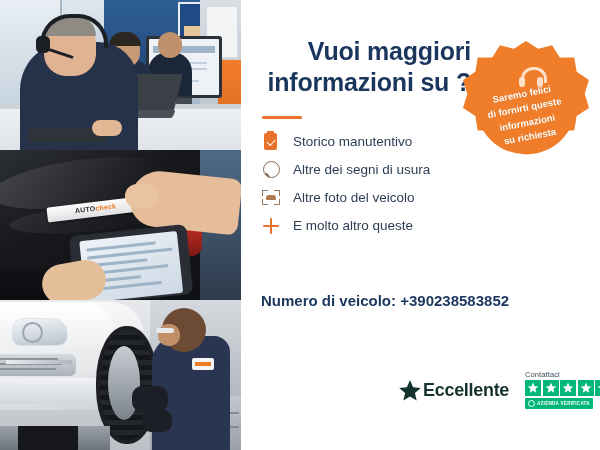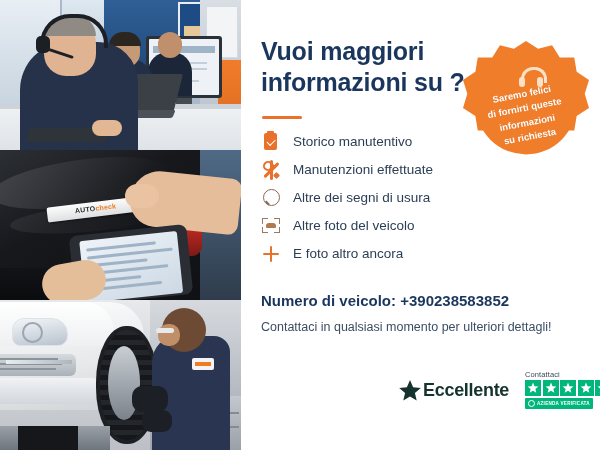--- a/index.html
+++ b/index.html
@@ -95,21 +95,21 @@
   .p3 .glove2{position:absolute;left:142px;top:110px;width:30px;height:22px;background:#1c2026;border-radius:9px;}
   .p3 .lift{position:absolute;left:0;top:126px;width:110px;height:24px;background:linear-gradient(180deg,#9aa0a7,#6f757c);}
   .p3 .liftdark{position:absolute;left:18px;top:126px;width:60px;height:24px;background:#15171a;}
   .p3 .bench{position:absolute;left:196px;top:96px;width:45px;height:54px;background:linear-gradient(180deg,#c3c8ce,#9aa0a7);}
   .p3 .benchln{position:absolute;left:198px;width:41px;height:2px;background:#858b92;}
 
   
   .panel{position:absolute;left:241px;top:0;width:359px;height:450px;background:#ffffff;}
 
   .heading{position:absolute;left:20px;top:36px;width:210px;
-    font-size:25px;font-weight:700;line-height:1.25;color:#1b365d;letter-spacing:-.2px;}
+    font-size:25px;font-weight:700;line-height:1.25;color:#1b365d;letter-spacing:-.2px;text-align:right;}
 
   .divider{position:absolute;left:21px;top:116px;width:40px;height:3px;
     background:#e8722c;border-radius:2px;}
 
   
   .badge{position:absolute;left:222px;top:41px;width:126px;height:126px;}
   .badge .burst{position:absolute;inset:0;background:#f07d29;
     clip-path:polygon(
       50% 0%, 59.6% 6.1%, 70.7% 3.4%, 76.8% 13.0%, 88.3% 13.0%, 90.2% 24.4%,
       100% 30.9%, 96.6% 41.9%, 100% 53.1%, 90.2% 59.6%, 88.3% 71.0%,
@@ -327,31 +327,20 @@
     <div class="flist">
 
       <div class="frow">
         <div class="ico">
           <div class="ic-clip-tab"></div>
             <div class="ic-clip"></div>
         </div>
         <div class="lbl">Storico manutentivo</div>
       </div>
 
-      <div class="frow">
-        <div class="ico">
-          <div class="ic-tools">
-              <i></i>
-              <i></i>
-              <b></b>
-              <u></u>
-            </div>
-        </div>
-        <div class="lbl">Manutenzioni effettuate</div>
-      </div>
 
       <div class="frow">
         <div class="ico">
           <div class="ic-mag"></div>
         </div>
         <div class="lbl">Altre dei segni di usura</div>
       </div>
 
       <div class="frow">
         <div class="ico">
@@ -366,32 +355,31 @@
         <div class="lbl">Altre foto del veicolo</div>
       </div>
 
       <div class="frow">
         <div class="ico">
           <div class="ic-plus">
               <i></i>
               <i></i>
             </div>
         </div>
-        <div class="lbl">E foto altro ancora</div>
+        <div class="lbl">E molto altro queste</div>
       </div>
 
     </div>
 
     <div class="phoneline">
       <span>Numero di veicolo:</span>
       <span class="num">+390238583852</span>
     </div>
 
     <div class="contact">
-      <div>Contattaci in qualsiasi momento per ulteriori dettagli!</div>
     </div>
 
     <div class="tp">
       <div class="star-logo">
         <svg width="22" height="21" viewBox="0 0 22 21">
           <polygon points="11,0 14.1,7.2 21.8,7.9 15.9,13 17.7,20.6 11,16.5 4.3,20.6 6.1,13 0.2,7.9 7.9,7.2" fill="#15332e"></polygon>
         </svg>
       </div>
       <div class="tpname">Eccellente</div>
       <div class="ecc">Contattaci</div>

